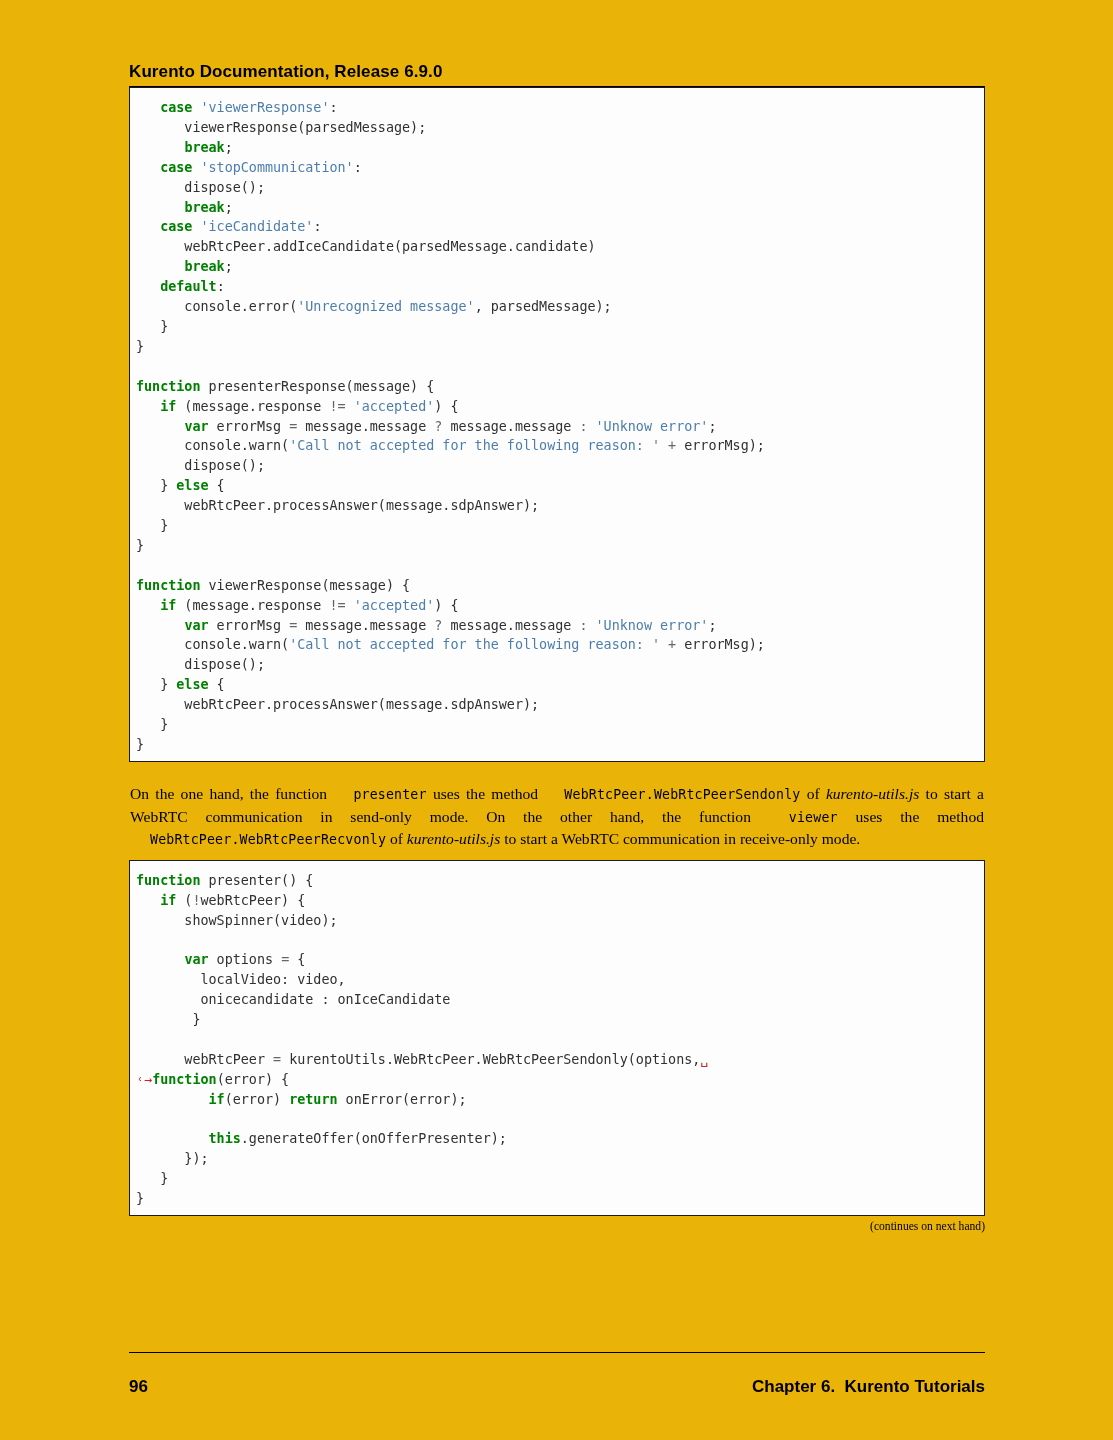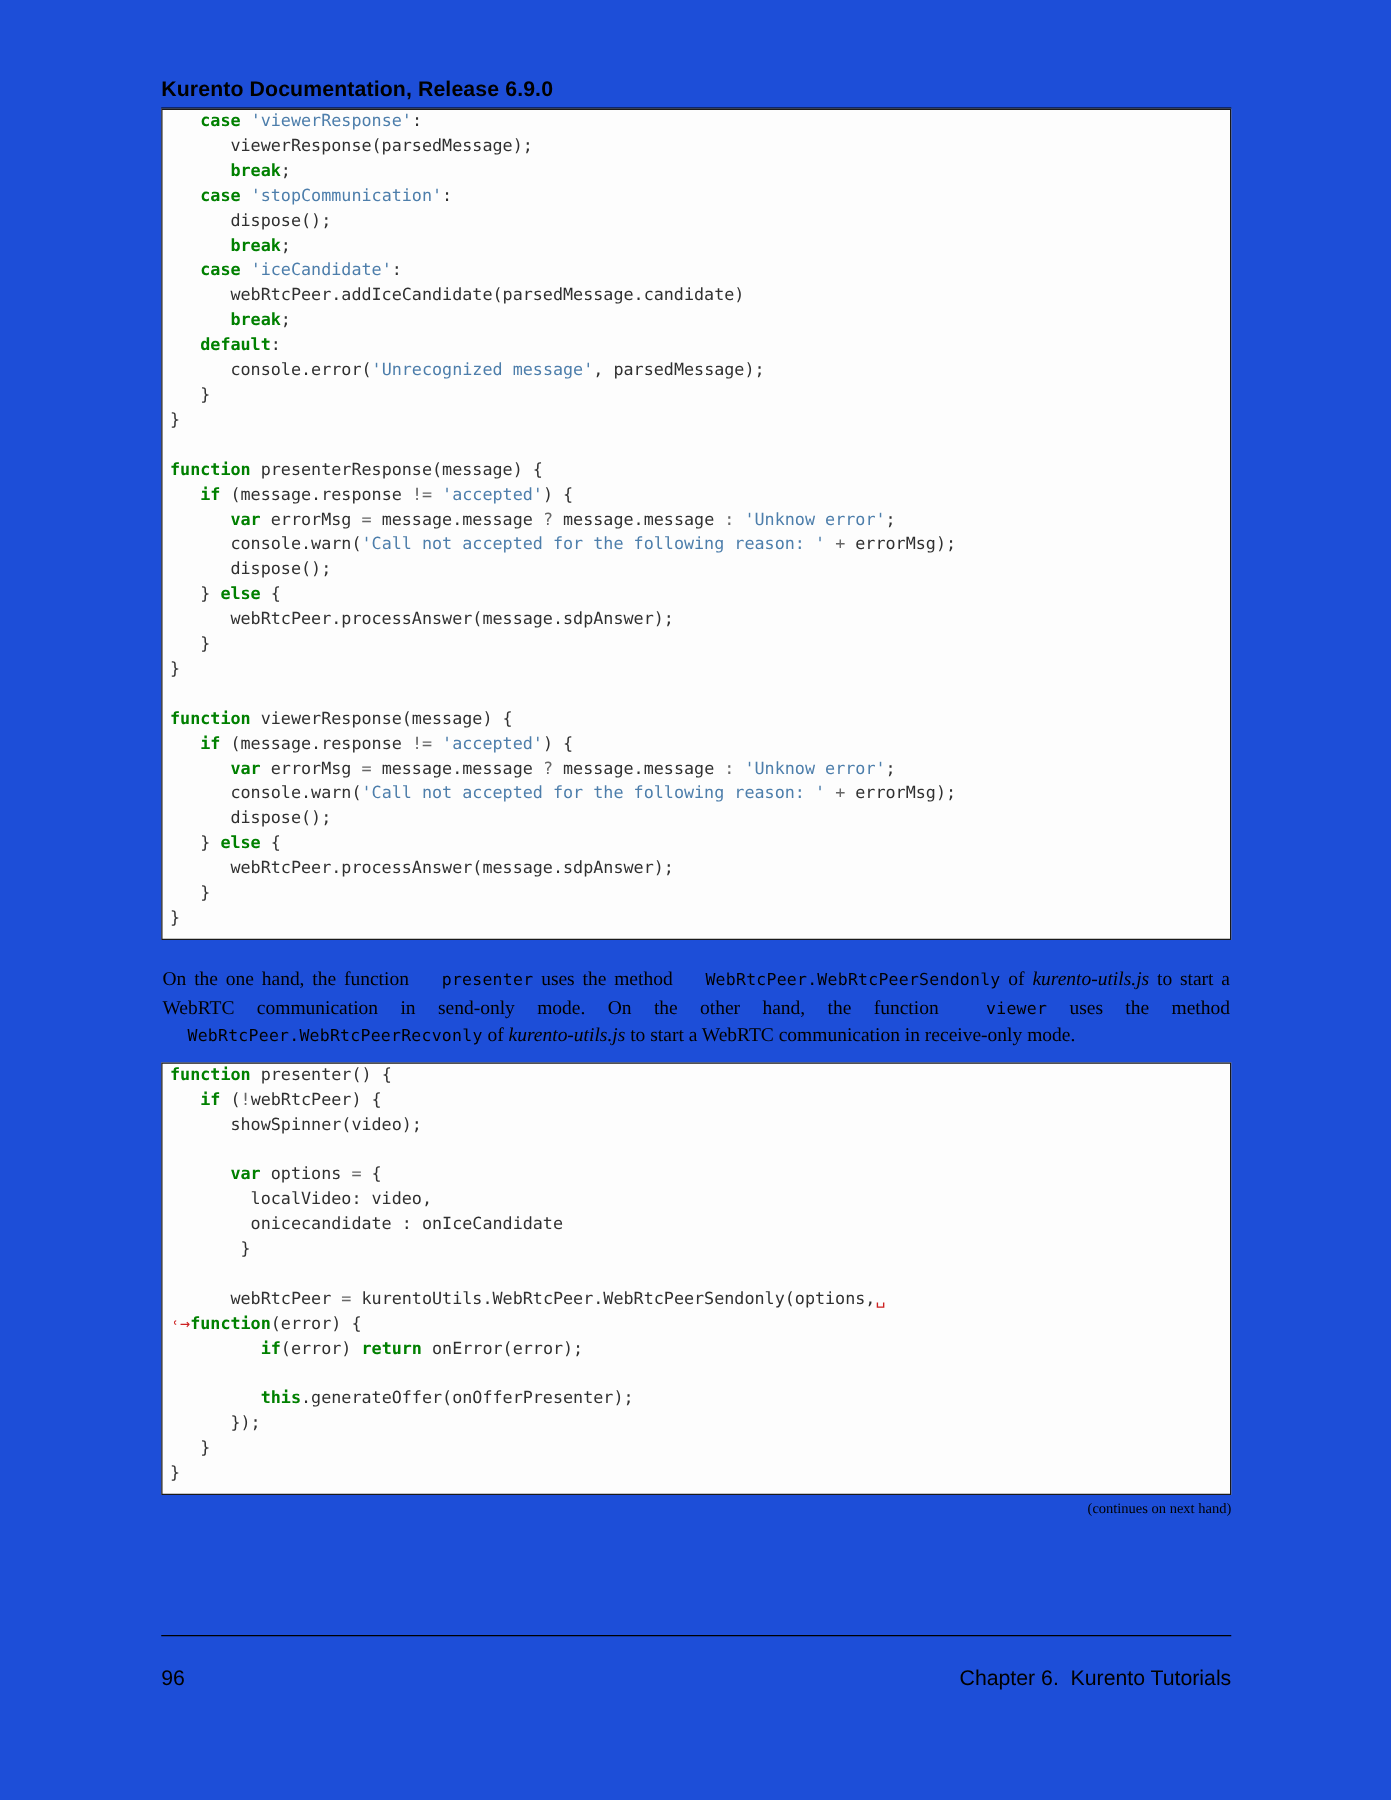--- a/index.html
+++ b/index.html
@@ -10,21 +10,21 @@
     --code-text: #303030;
     --rule: #000000;
     --border: #1a1a1a;
   }
   * { margin: 0; padding: 0; box-sizing: border-box; }
   html, body { background: #ffffff; }
   .page {
     position: relative;
     width: 1113px;
     height: 1440px;
-    background: #1d4ed8;
+    background: #eab308;
     overflow: hidden;
     font-family: "Liberation Serif", serif;
     color: #000;
   }
   .content {
     position: absolute;
     left: 129px;
     top: 0;
     width: 856px;
   }
@@ -46,21 +46,21 @@
     font-size: 11.6px;
     line-height: 14px;
     text-align: right;
     color: #000;
   }
   .note-continued { margin-top: 42px; margin-bottom: 4px; }
   .note-continues { margin-top: 4px; }
   pre.codeblock {
     border: 1.5px solid var(--border);
     background: #fdfdfd;
-    padding: 0 6px 6px 6px;
+    padding: 10px 6px 6px 6px;
     font-family: "DejaVu Sans Mono", monospace;
     font-size: 13.4px;
     line-height: 19.9px;
     color: var(--code-text);
     white-space: pre;
     overflow: hidden;
   }
   .code-line { white-space: pre; }
   .tok-k { color: var(--keyword); font-weight: bold; }
   .tok-s { color: var(--string); }
@@ -76,29 +76,29 @@
   .body-paragraph .inline-code {
     font-family: "DejaVu Sans Mono", monospace;
     font-size: 13.2px;
     letter-spacing: 0.2px;
     margin-left: 20px;
   }
   .body-paragraph em { }
   .footer {
     position: absolute;
     left: 129px;
-    top: 1308px;
+    top: 1352px;
     width: 856px;
     border-top: 1.8px solid var(--rule);
     padding-top: 8px;
     display: flex;
     justify-content: space-between;
     align-items: baseline;
     font-family: "Liberation Sans", sans-serif;
-    font-weight: normal;
+    font-weight: bold;
     font-size: 17px;
   }
   .footer .chapter { white-space: pre; margin-top: 16px; }
 </style>
 </head>
 <body>
 
 <div class="page">
   <div class="content">
 

